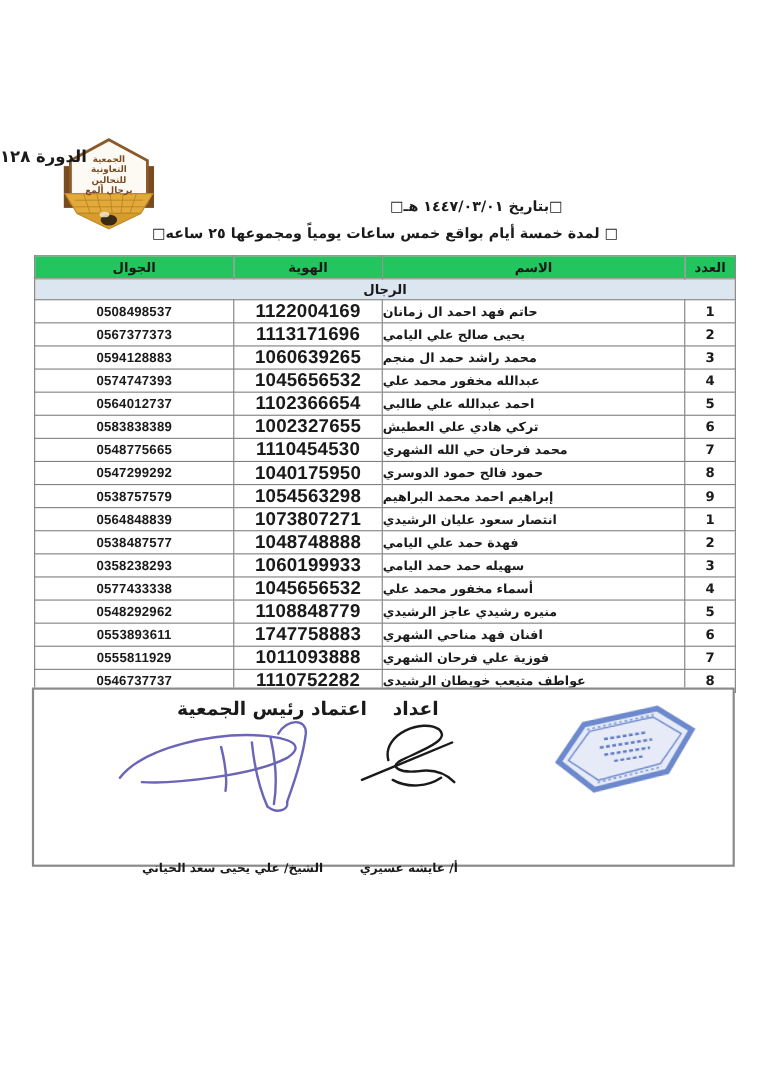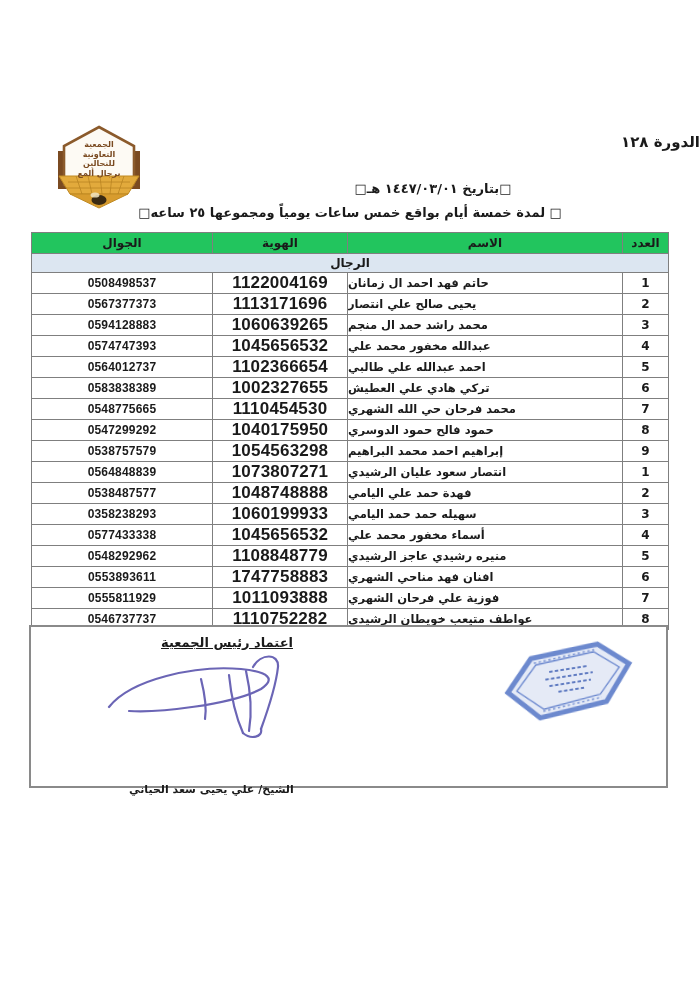--- a/index.html
+++ b/index.html
@@ -9,21 +9,21 @@
     font-family:"DejaVu Sans","Liberation Sans",sans-serif;
     color:#1a1a1a;
     direction:rtl;
     overflow:hidden;
   }
   .logo {
     position:absolute; left:54px; top:124px; width:90px; height:104px;
   }
   .title-line {
     position:absolute; top:133px; left:0; width:700px;
-    text-align:right; font-size:15px; font-weight:bold;
+    text-align:left; font-size:15px; font-weight:bold;
   }
   .date-line {
     position:absolute; top:181px; left:333px; width:200px;
     text-align:center; font-size:13px; font-weight:bold; white-space:nowrap;
   }
   .duration-line {
     position:absolute; top:205px; left:0; width:700px;
     text-align:center; font-size:13px; font-weight:bold;
   }
   table.roster {
@@ -51,21 +51,21 @@
   td.cell-name  { text-align:left; padding-right:5px; font-size:11.5px; }
   td.cell-id    { text-align:center; font-size:17px; letter-spacing:.2px;
                   font-family:"Liberation Sans","DejaVu Sans",sans-serif; }
   td.cell-phone { text-align:center; font-size:12px; letter-spacing:.2px;
                   font-family:"Liberation Sans","DejaVu Sans",sans-serif; }
   .footer-box {
     position:absolute; left:29px; top:625px; width:639px; height:163px;
     border:2px solid #8a8a8a; background:#ffffff;
   }
   .sig-block { position:absolute; text-align:center; }
-  .sig-title { font-size:13px; font-weight:bold; white-space:nowrap;text-decoration:underline; }
+  .sig-title { font-size:17px; font-weight:bold; white-space:nowrap; }
   .sig-name  { font-size:11px; font-weight:bold; white-space:nowrap;margin-top:42px; }
   .approval-block { left:70px; top:6px; width:230px; height:150px; }
   .approval-block .sig-title { position:absolute; top:2px; left:60px; }
   .approval-block .sig-svg   { position:absolute; top:12px; left:0; }
   .approval-block .sig-name  { position:absolute; top:108px; left:28px; }
   .prepared-block { left:278px; top:6px; width:130px; height:150px; }
   .prepared-block .sig-title { position:absolute; top:2px; left:48px; }
   .prepared-block .sig-svg   { position:absolute; top:14px; left:14px; }
   .prepared-block .sig-name  { position:absolute; top:108px; left:18px; }
   .stamp { position:absolute; left:468px; top:14px; width:140px; height:82px; }
@@ -116,21 +116,21 @@
         <td colspan="4">الرجال</td>
       </tr>
       <tr class="data-row">
         <td class="cell-num">1</td>
         <td class="cell-name">حاتم فهد احمد ال زمانان</td>
         <td class="cell-id">1122004169</td>
         <td class="cell-phone">0508498537</td>
       </tr>
       <tr class="data-row">
         <td class="cell-num">2</td>
-        <td class="cell-name">يحيى صالح علي انتصار</td>
+        <td class="cell-name">يحيى صالح علي اليامي</td>
         <td class="cell-id">1113171696</td>
         <td class="cell-phone">0567377373</td>
       </tr>
       <tr class="data-row">
         <td class="cell-num">3</td>
         <td class="cell-name">محمد راشد حمد ال منجم</td>
         <td class="cell-id">1060639265</td>
         <td class="cell-phone">0594128883</td>
       </tr>
       <tr class="data-row">
@@ -230,20 +230,32 @@
         <path d="M152,22 C 160,8 178,8 177,22 C 175,40 168,62 160,84"></path>
         <path d="M128,30 C 130,50 134,70 142,88"></path>
         <path d="M145,26 C 150,48 151,68 148,86"></path>
         <path d="M142,88 C 150,95 162,92 160,84"></path>
         <path d="M100,34 C 104,50 106,62 104,74"></path>
       </g>
     </svg>
     <div class="sig-name">الشيخ/ علي يحيى سعد الحياني</div>
   </div>
 
+  <div class="sig-block prepared-block">
+    <div class="sig-title">اعداد</div>
+    <svg class="sig-svg" width="100" height="88" viewBox="0 0 100 88">
+      <g fill="none" stroke="#1a1a1a" stroke-width="2.2" stroke-linecap="round">
+        <path d="M6,62 L 88,28"></path>
+        <path d="M30,44 C 24,20 62,6 76,16 C 88,26 58,36 42,44 C 30,50 40,56 58,54"></path>
+        <path d="M58,54 C 72,52 82,56 90,64"></path>
+        <path d="M34,62 C 48,70 66,68 78,60"></path>
+      </g>
+    </svg>
+    <div class="sig-name">أ/ عايشه عسيري</div>
+  </div>
 
   <svg class="stamp" viewBox="0 0 140 82">
     <defs>
         <filter id="stampblur">
           <feGaussianBlur stdDeviation="0.55"></feGaussianBlur>
         </filter>
       </defs>
     <g transform="rotate(-9 70 41)" filter="url(#stampblur)" opacity="0.82">
       <polygon points="8,42 36,12 104,8 132,32 104,66 36,72" fill="#6e8fd0" fill-opacity="0.22" stroke="#4d6fc4" stroke-width="5"></polygon>
       <polygon points="17,42 40,19 99,15 122,34 99,58 41,64" fill="none" stroke="#4d6fc4" stroke-width="1.3"></polygon>

